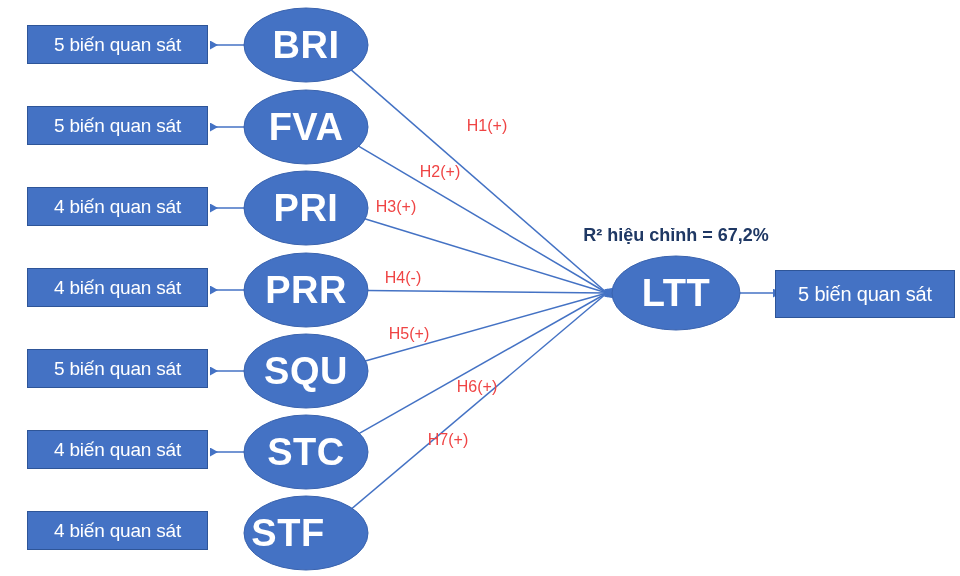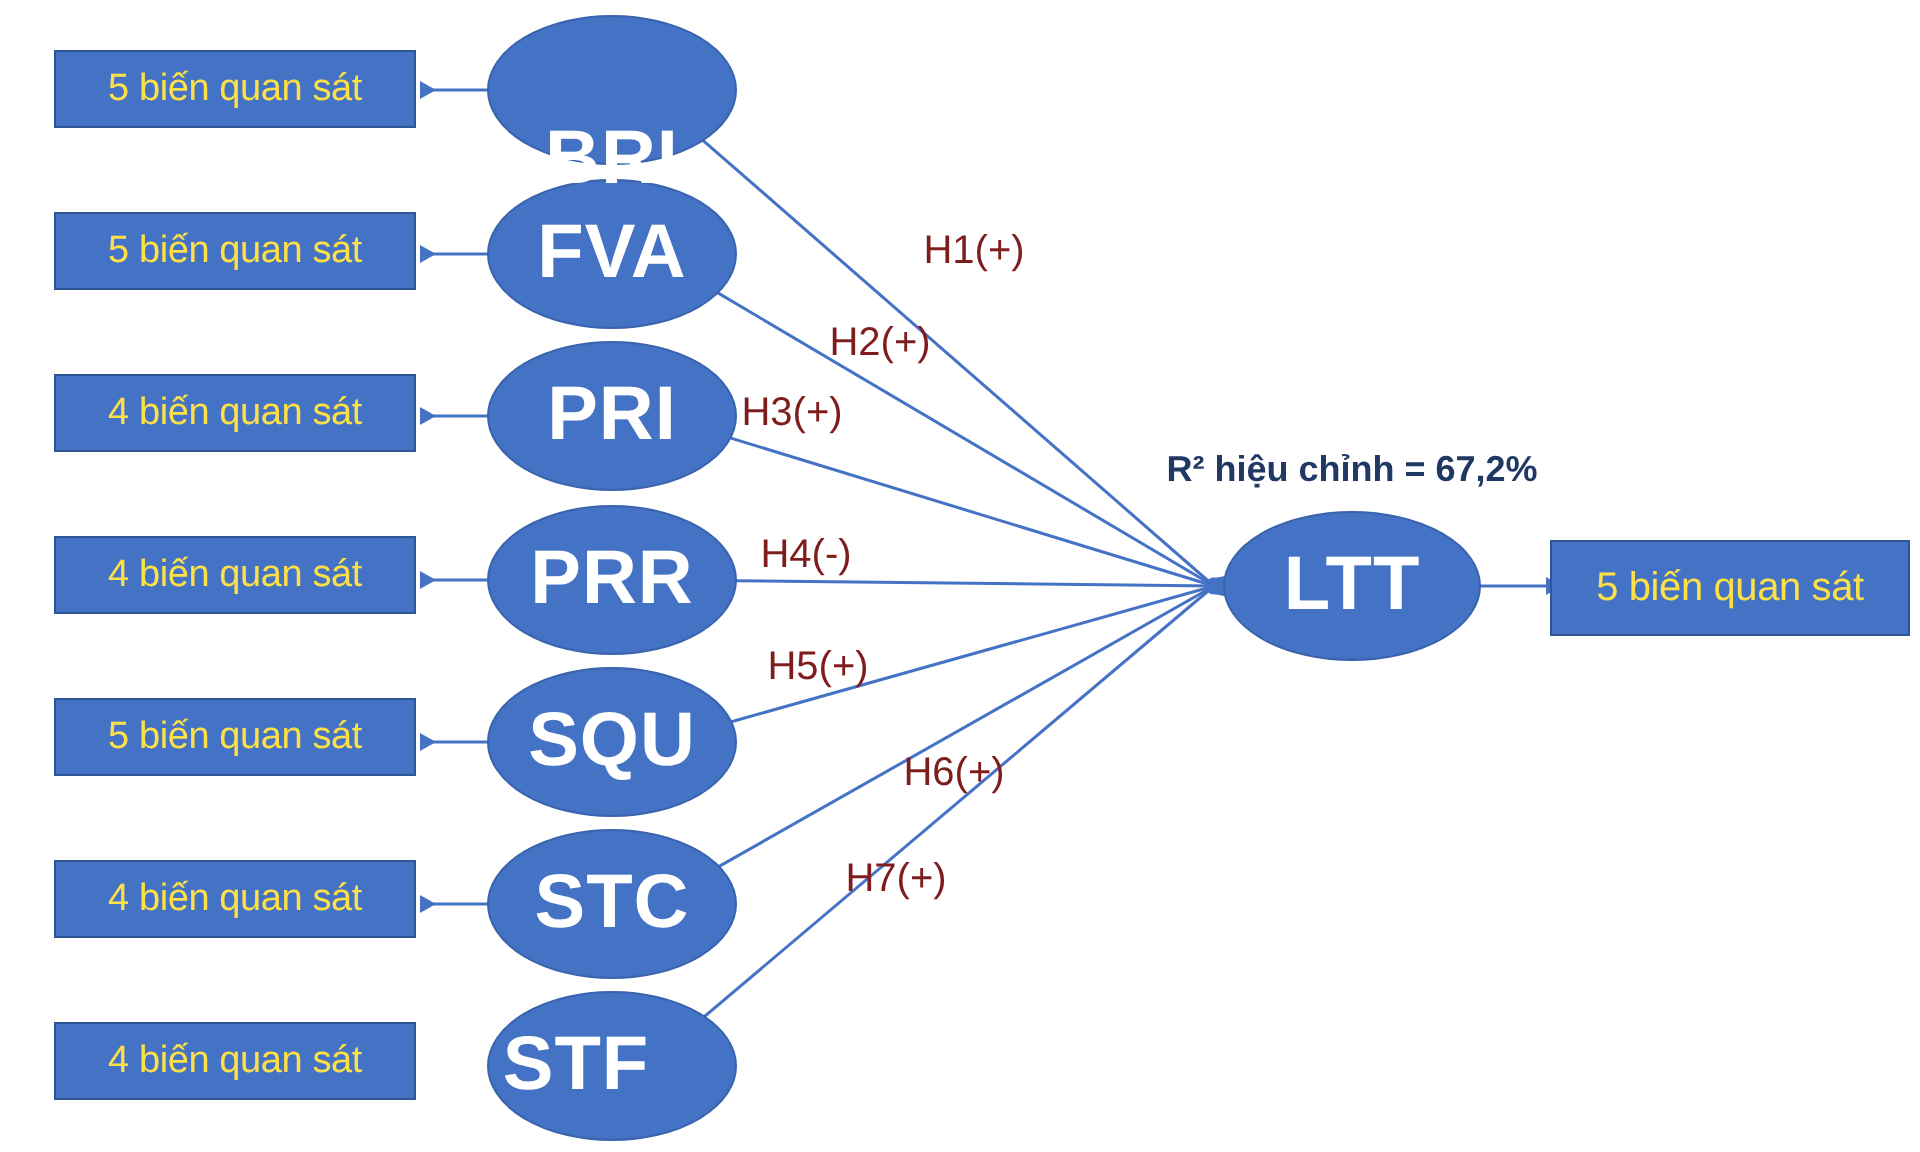--- a/index.html
+++ b/index.html
@@ -20,21 +20,21 @@
     left: 0;
     top: 0;
     width: 960px;
     height: 576px;
   }
   .obs-box {
     position: absolute;
     box-sizing: border-box;
     background: #4472C4;
     border: 1px solid #2E5598;
-    color: #fde047;
+    color: #ffffff;
     display: flex;
     align-items: center;
     justify-content: center;
     font-size: 19px;
     font-weight: 400;
     letter-spacing: -0.2px;
     white-space: nowrap;
   }
   .node-label {
     position: absolute;
@@ -42,22 +42,22 @@
     font-weight: bold;
     font-size: 38px;
     letter-spacing: 0.5px;
     text-align: center;
     transform: translate(-50%, -50%);
     white-space: nowrap;
     pointer-events: none;
   }
   .hyp-label {
     position: absolute;
-    color: #7f1d1d;
-    font-size: 20px;
+    color: #ef4444;
+    font-size: 16px;
     font-weight: 400;
     white-space: nowrap;
     transform: translate(-50%, -50%);
   }
   .r2-label {
     position: absolute;
     color: #1F3864;
     font-size: 18px;
     font-weight: bold;
     white-space: nowrap;
@@ -134,21 +134,21 @@
       <div class="obs-box" style="left: 27px; top: 511px; width: 181px; height: 39px;">
         <span>4 biến quan sát</span>
       </div>
     </div>
 
   <div class="obs-box" style="left:775px; top:270px; width:180px; height:48px; font-size:20px;">
     <span>5 biến quan sát</span>
   </div>
 
   <div id="node-texts">
-      <div class="node-label" style="left: 306px; top: 45px; margin-top: 35px;">BRI</div>
+      <div class="node-label" style="left: 306px; top: 45px;">BRI</div>
       <div class="node-label" style="left: 306px; top: 127px;">FVA</div>
       <div class="node-label" style="left: 306px; top: 208px;">PRI</div>
       <div class="node-label" style="left: 306px; top: 290px;">PRR</div>
       <div class="node-label" style="left: 306px; top: 371px;">SQU</div>
       <div class="node-label" style="left: 306px; top: 452px;">STC</div>
       <div class="node-label" style="left: 288px; top: 533px;">STF</div>
     </div>
 
   <div class="node-label" style="left:676px; top:293px;">LTT</div>
 

